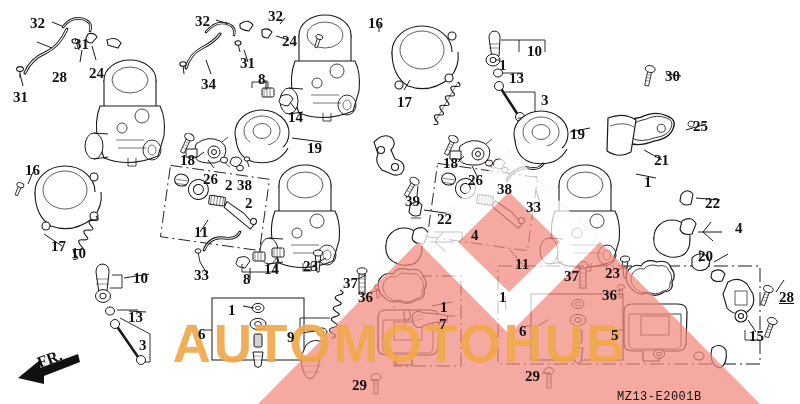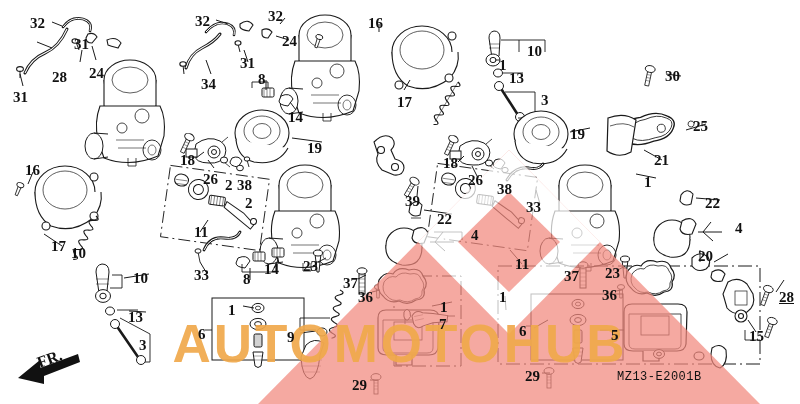--- a/index.html
+++ b/index.html
@@ -3,21 +3,21 @@
 <meta charset="utf-8">
 <style>
   html,body{margin:0;padding:0;background:#fff;}
   body{width:800px;height:404px;overflow:hidden;font-family:"Liberation Sans",sans-serif;}
   #stage{position:relative;width:800px;height:404px;background:#ffffff;overflow:hidden;}
   #art{position:absolute;left:0;top:0;width:800px;height:404px;}
   .lbl{position:absolute;font-family:"Liberation Serif",serif;font-weight:bold;font-size:15px;color:#111;
        line-height:1;white-space:nowrap;user-select:none;}
   #wm-tri{position:absolute;left:0;top:0;width:800px;height:404px;pointer-events:none;}
   #wm-text{position:absolute;left:0;top:318px;width:800px;height:58px;pointer-events:none;}
-  #code{position:absolute;left:617px;top:370px;font-family:"Liberation Mono",monospace;
+  #code{position:absolute;left:617px;top:390px;font-family:"Liberation Mono",monospace;
         font-size:12px;letter-spacing:.5px;color:#111;}
   #fr{position:absolute;left:14px;top:348px;width:72px;height:42px;}
   #fr-txt{position:absolute;left:37px;top:350px;font-family:"Liberation Serif",serif;
           font-weight:bold;font-size:16px;color:#111;transform:rotate(-20deg);}
 </style>
 </head>
 <body>
 
 <div id="stage">
 

